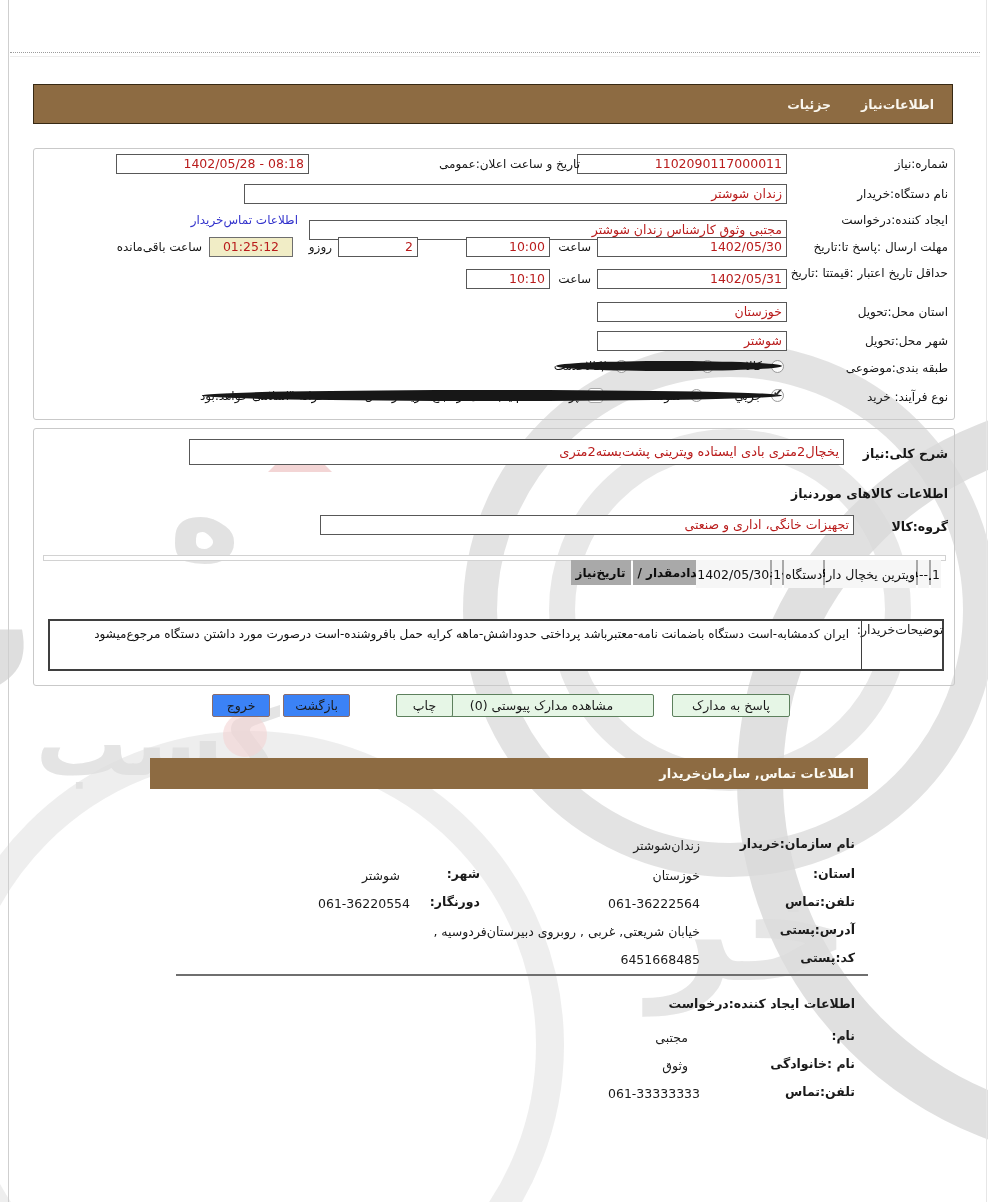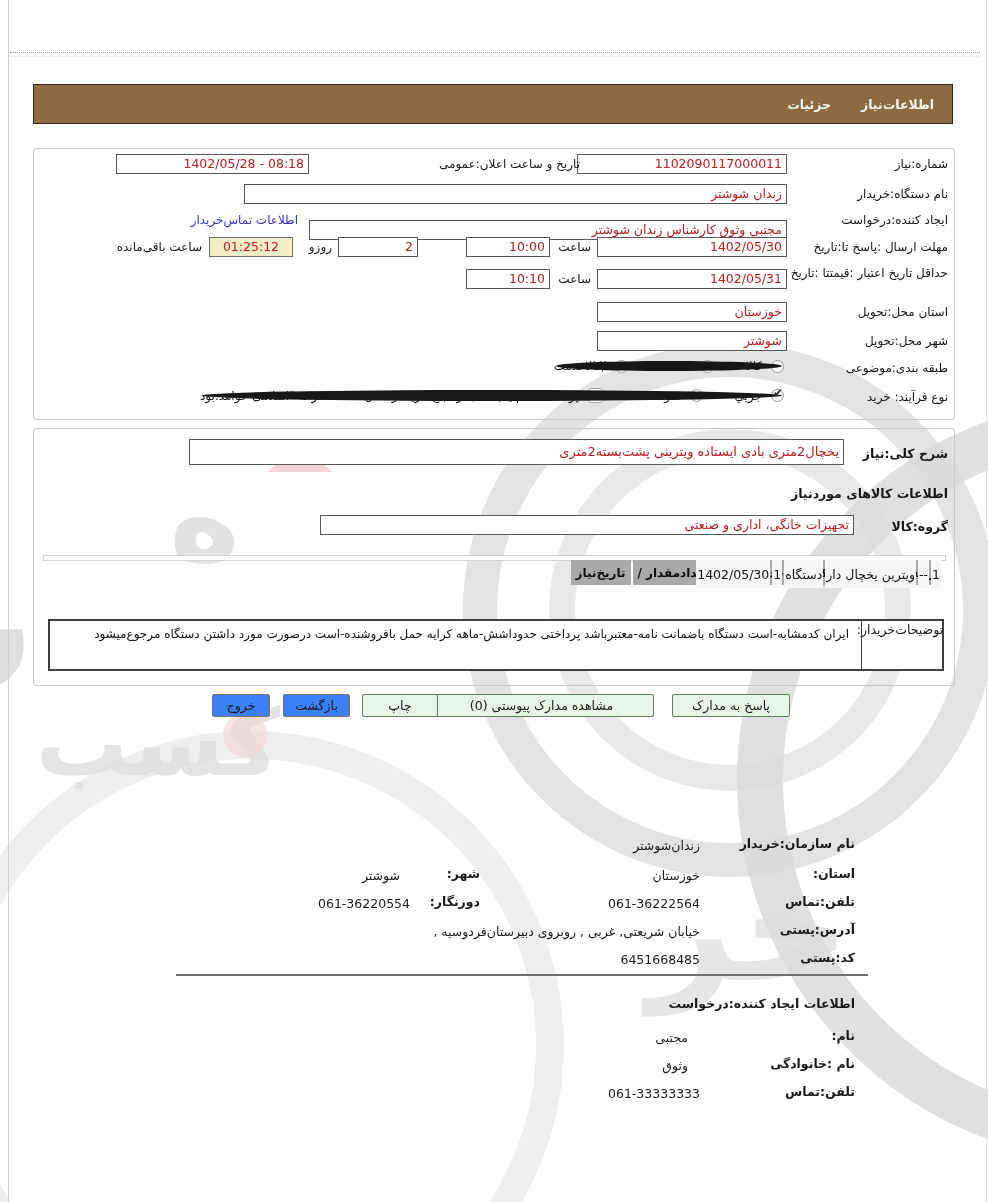--- a/index.html
+++ b/index.html
@@ -190,25 +190,28 @@
         <span>توضیحات</span>
         <span>خریدار:</span>
       </div>
       <div class="nbody" style="border-right:1px solid #3f3f3f">ایران کدمشابه-است دستگاه باضمانت نامه-معتبرباشد پرداختی حدوداشش-ماهه کرایه حمل بافروشنده-است درصورت مورد داشتن دستگاه مرجوع‌میشود</div>
     </div>
   </div>
 
   <div class="btnrow">
     <div class="btn green" style="right:165px;width:118px">پاسخ به مدارک</div>
     <div class="btn green" style="right:301px;width:225px">مشاهده مدارک پیوستی (0)</div>
-    <div class="btn green" style="right:517px;width:76px">چاپ</div>
+    <div class="btn green" style="right:502px;width:57px">چاپ</div>
     <div class="btn pink" style="right:605px;width:67px">بازگشت</div>
     <div class="btn pink" style="right:685px;width:58px">خروج</div>
   </div>
 
+  <div class="bar2">
+    <span>اطلاعات  تماس, سازمان‌خریدار</span>
+  </div>
 
   <span class="flabel" style="right:133px;top:836px">نام سازمان:خریدار</span>
   <span class="fvalue" style="right:288px;top:838px">زندان‌شوشتر</span>
 
   <span class="flabel" style="right:133px;top:866px">استان:</span>
   <span class="fvalue" style="right:288px;top:868px">خوزستان</span>
   <span class="flabel" style="right:508px;top:866px">شهر:</span>
   <span class="fvalue" style="right:588px;top:868px">شوشتر</span>
 
   <span class="flabel" style="right:133px;top:894px">تلفن:تماس</span>

